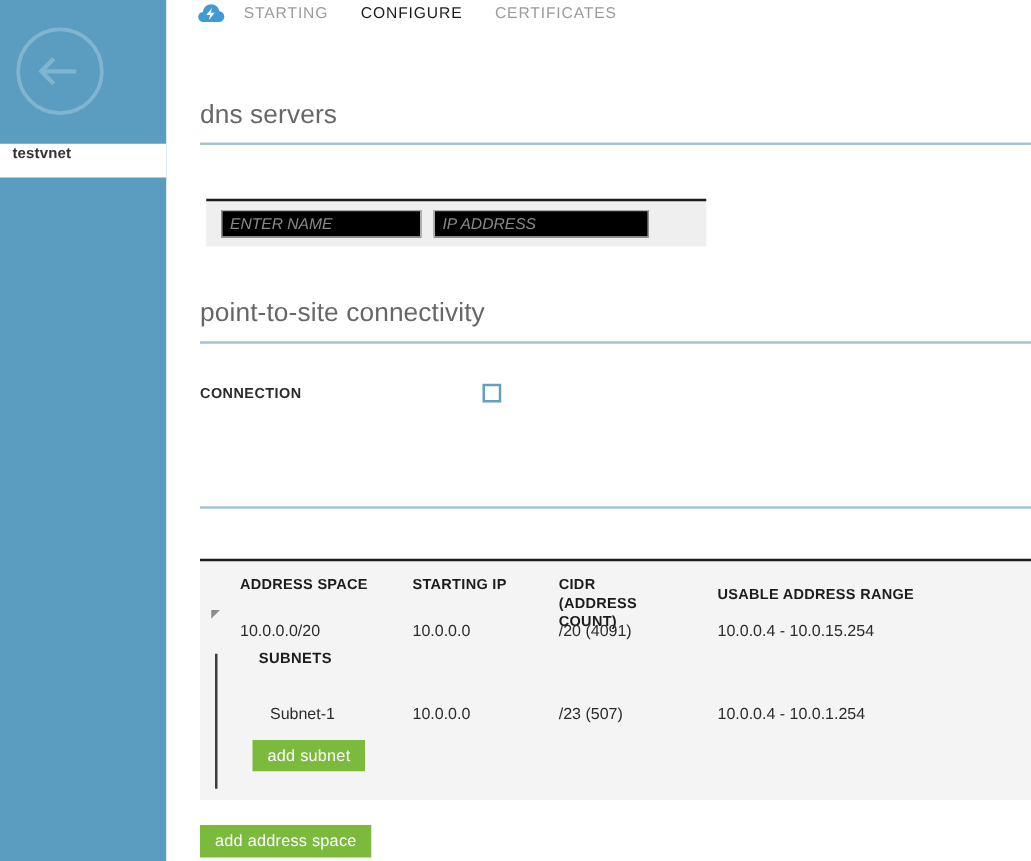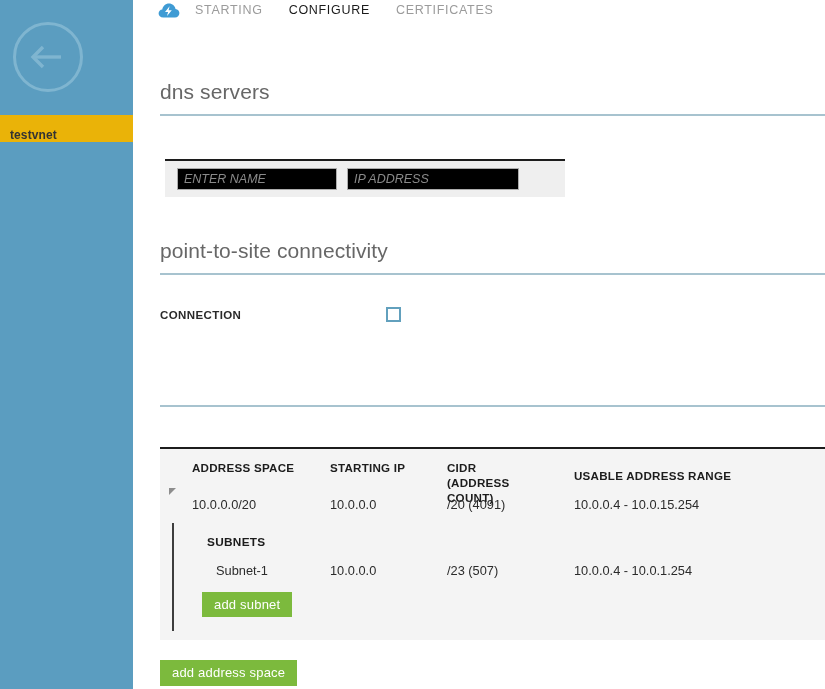--- a/index.html
+++ b/index.html
@@ -41,23 +41,23 @@
     left: 50%;
     top: 50%;
     transform: translate(-50%, -50%);
   }
   #vnet-name-strip {
     position: absolute;
     left: 0;
     top: 115px;
     width: 133px;
     height: 27px;
-    background: #eab308;
+    background: #ffffff;
     display: flex;
-    align-items: flex-end;
+    align-items: flex-start;
   }
   #vnet-name-strip .label {
     font-size: 12px;
     font-weight: bold;
     color: #333333;
     padding-left: 10px;
     letter-spacing: 0.1px;
   }
 
   
@@ -230,21 +230,21 @@
     position: absolute;
     left: 12px;
     top: 74px;
     width: 2px;
     height: 108px;
     background: #3d3d3d;
   }
   #subnets-heading {
     position: absolute;
     left: 47px;
-    top: 86px;
+    top: 70px;
     font-size: 11.8px;
     font-weight: bold;
     letter-spacing: 0.3px;
     color: #1c1c1c;
   }
   .subnet-cell { top: 114px; }
   .sc0 { left: 56px; }
 
   .btn-green {
     position: absolute;

